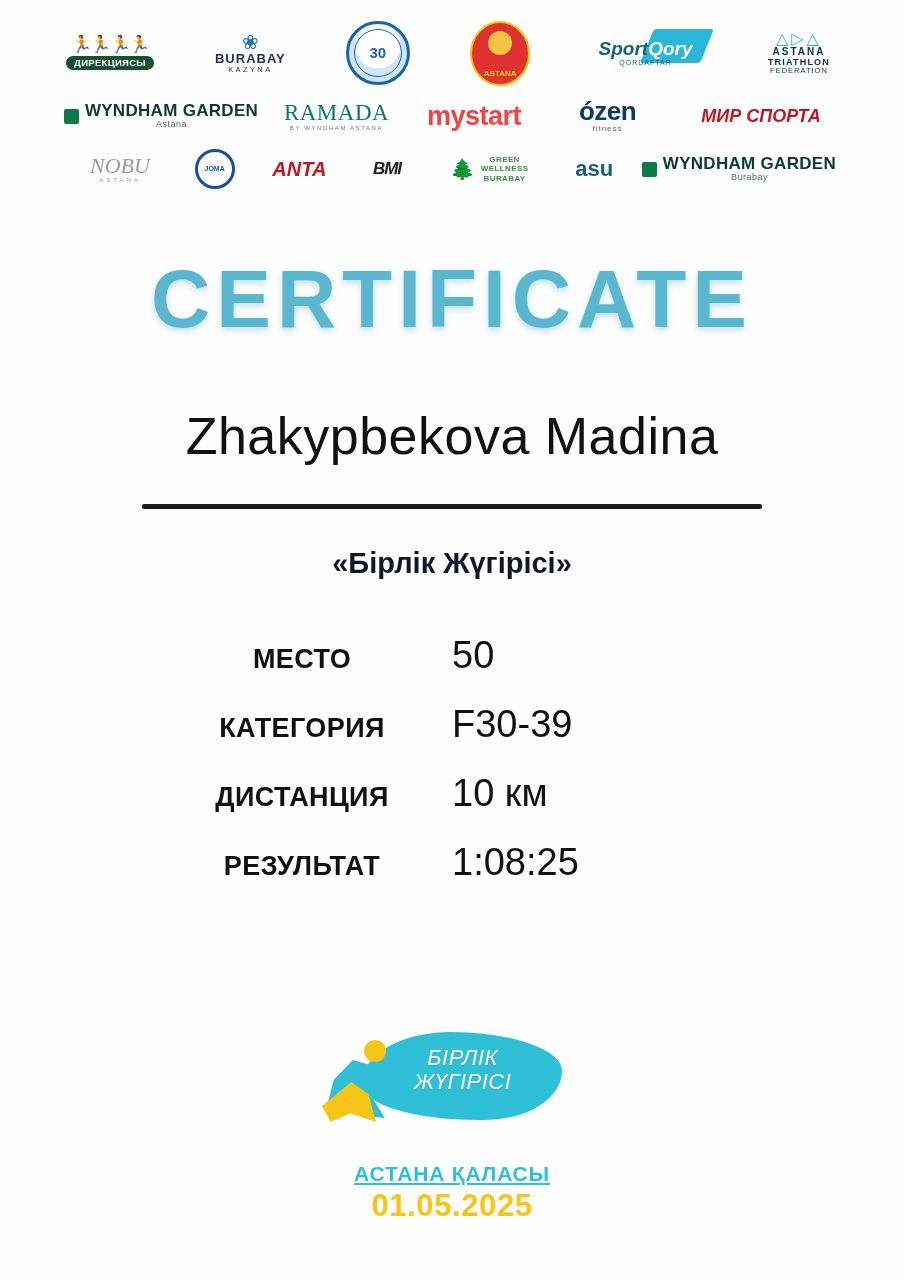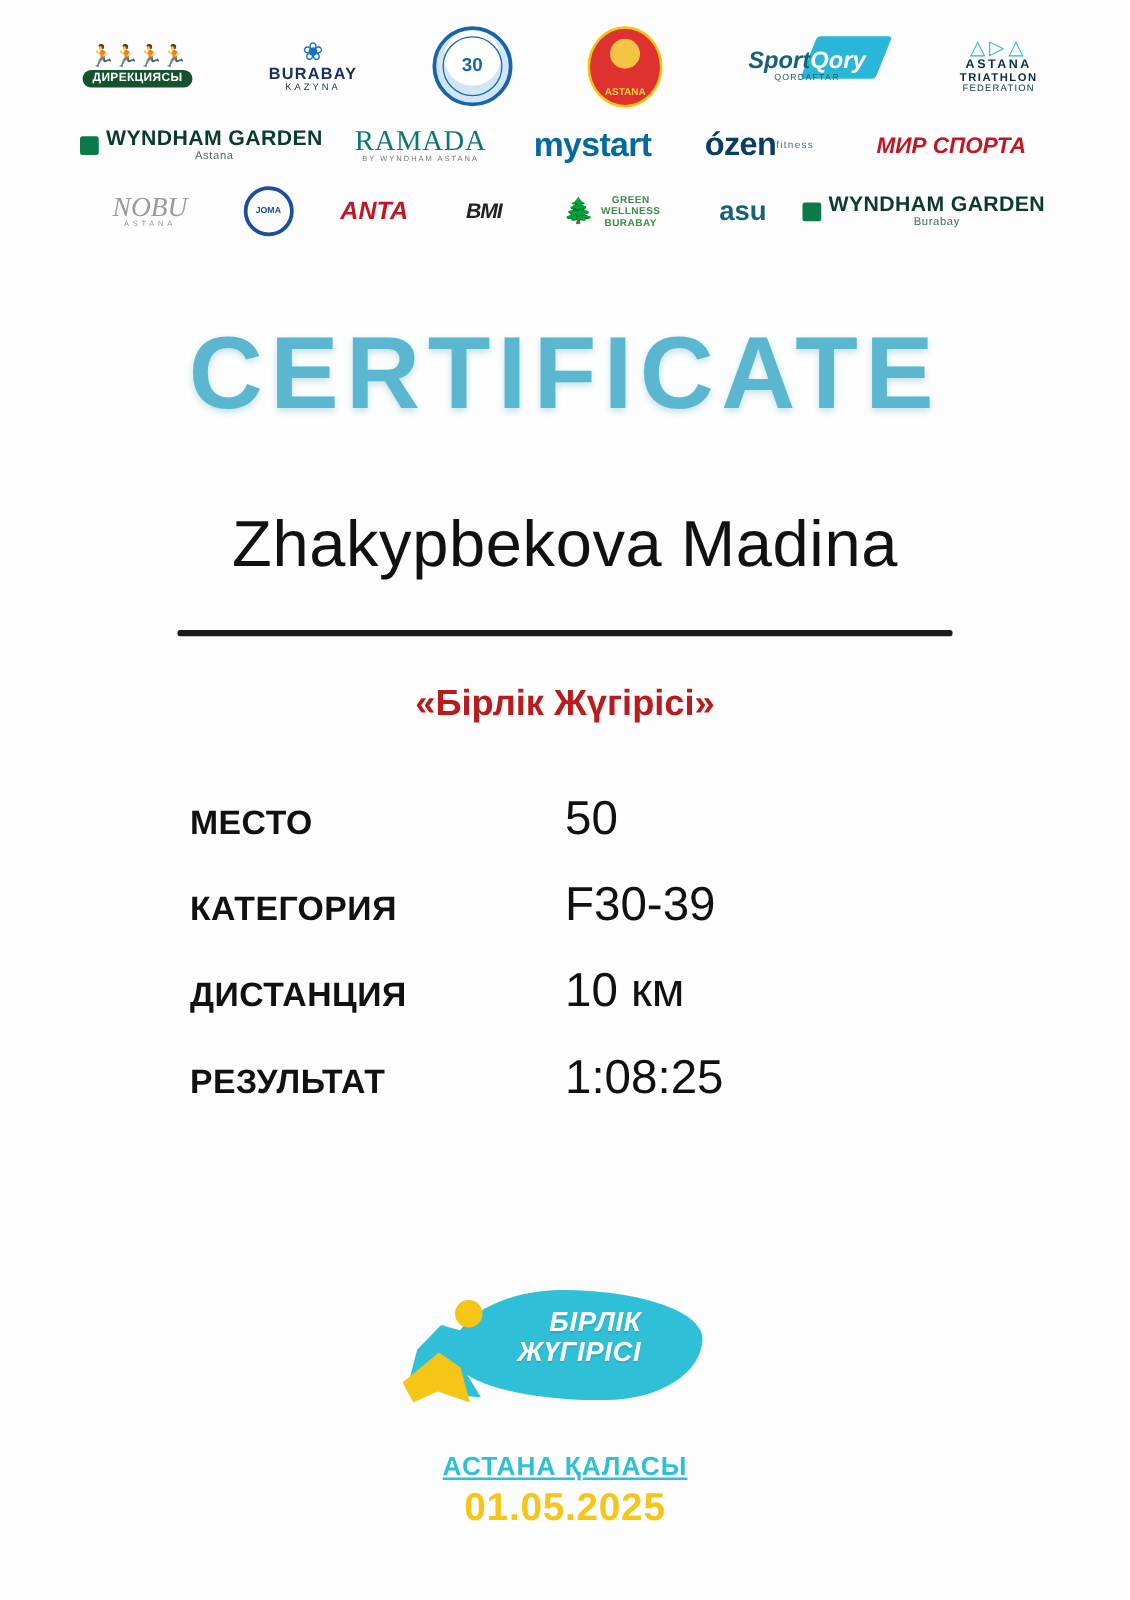--- a/index.html
+++ b/index.html
@@ -121,22 +121,22 @@
   .tri-t3 { font-size: 7.5px; letter-spacing: 1px; }
 
   
   .logo-wyndham1 { width: 196px; height: 40px; color:#0b3b2e; }
   .wg-mark { width: 15px; height: 15px; background:#0b7a4b; border-radius:2px; margin-right:6px;}
   .wg-txt { font-size: 17px; font-weight: bold; letter-spacing:.3px; }
   .wg-sub { font-size: 9px; font-weight: normal; color:#4a6b5f; display:block; letter-spacing:.5px; }
   .logo-ramada { width: 118px; height: 40px; flex-direction: column; }
   .ramada-t { font-size: 23px; color:#0f766e; font-family:"Liberation Serif", serif; letter-spacing: .5px; }
   .ramada-s { font-size: 6px; color:#777; letter-spacing: 1.6px; }
-  .logo-mystart { width: 120px; height: 40px; font-size: 27px; font-weight: bold; color:#0369a1; letter-spacing:-.5px;}
-  .logo-ozen { width: 110px; height: 40px; flex-direction: row; color:#0a3d62;}
+  .logo-mystart { width: 120px; height: 40px; font-size: 27px; font-weight: bold; color:#ef4444; letter-spacing:-.5px;}
+  .logo-ozen { width: 110px; height: 40px; flex-direction: column; color:#0a3d62;}
   .ozen-t { font-size: 26px; font-weight: bold; letter-spacing:-.5px;}
   .ozen-s { font-size: 8px; color:#4a6b8a; letter-spacing:1px;}
   .logo-mirsporta { width: 160px; height: 40px; font-size: 18px; font-weight: bold; color:#c01722; font-style: italic; }
 
   
   .logo-nobu { width: 110px; height: 38px; flex-direction: column; color:#9a9a9a;}
   .nobu-t { font-size: 22px; font-family:"Liberation Serif", serif; font-style: italic;}
   .nobu-s { font-size: 6px; letter-spacing: 3px;}
   .logo-joma { width: 70px; height: 38px;}
   .joma-circ {
@@ -177,27 +177,28 @@
     height: 5px;
     background: #1a1a1a;
     margin: 38px auto 0 auto;
     border-radius: 2px;
   }
   .event {
     margin-top: 38px;
     text-align: center;
     font-size: 29px;
     font-weight: bold;
-    color: #b91c1c;
+    color: #0f172a;
   }
 
   
   .results {
     margin: 54px auto 0 auto;
     width: 600px;
+    text-align: center;
   }
   .result-row {
     display: flex;
     align-items: baseline;
     margin-bottom: 26px;
   }
   .result-label {
     width: 300px;
     font-size: 27px;
     font-weight: bold;
@@ -246,24 +247,24 @@
     clip-path: polygon(42% 0, 100% 18%, 62% 46%, 92% 100%, 54% 96%, 30% 58%, 0 86%, 12% 34%);
   }
   .el-runner .leg {
     position:absolute; left: 2px; top: 44px;
     width: 54px; height: 40px;
     background:#f5c518;
     clip-path: polygon(0 60%, 54% 0, 86% 30%, 100% 100%, 52% 78%, 16% 100%);
   }
   .el-title {
     position:absolute; left: 112px; top: 16px;
-    text-align: right;
+    text-align: center;
     color: #ffffff;
     font-style: italic;
-    font-weight: bold;
+    font-weight: normal;
     font-size: 22px;
     line-height: 1.08;
     letter-spacing: .5px;
     text-shadow: 0 1px 1px rgba(0,0,0,.12);
   }
   .el-city {
     margin-top: 2px;
     color: #2fc0d8;
     font-weight: bold;
     font-size: 21px;

